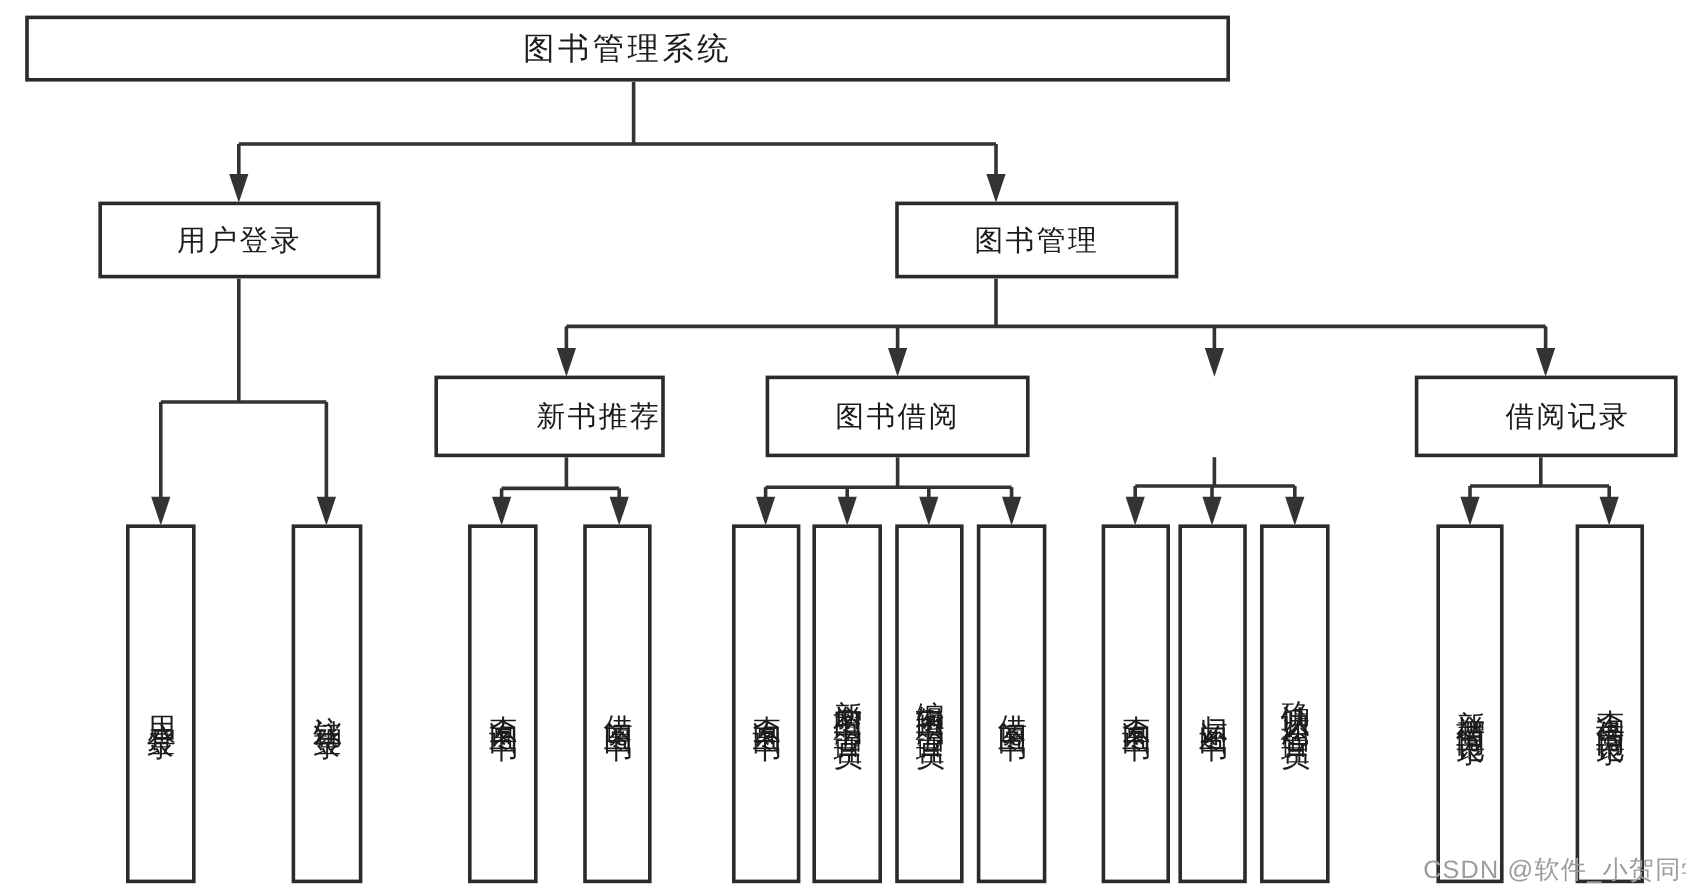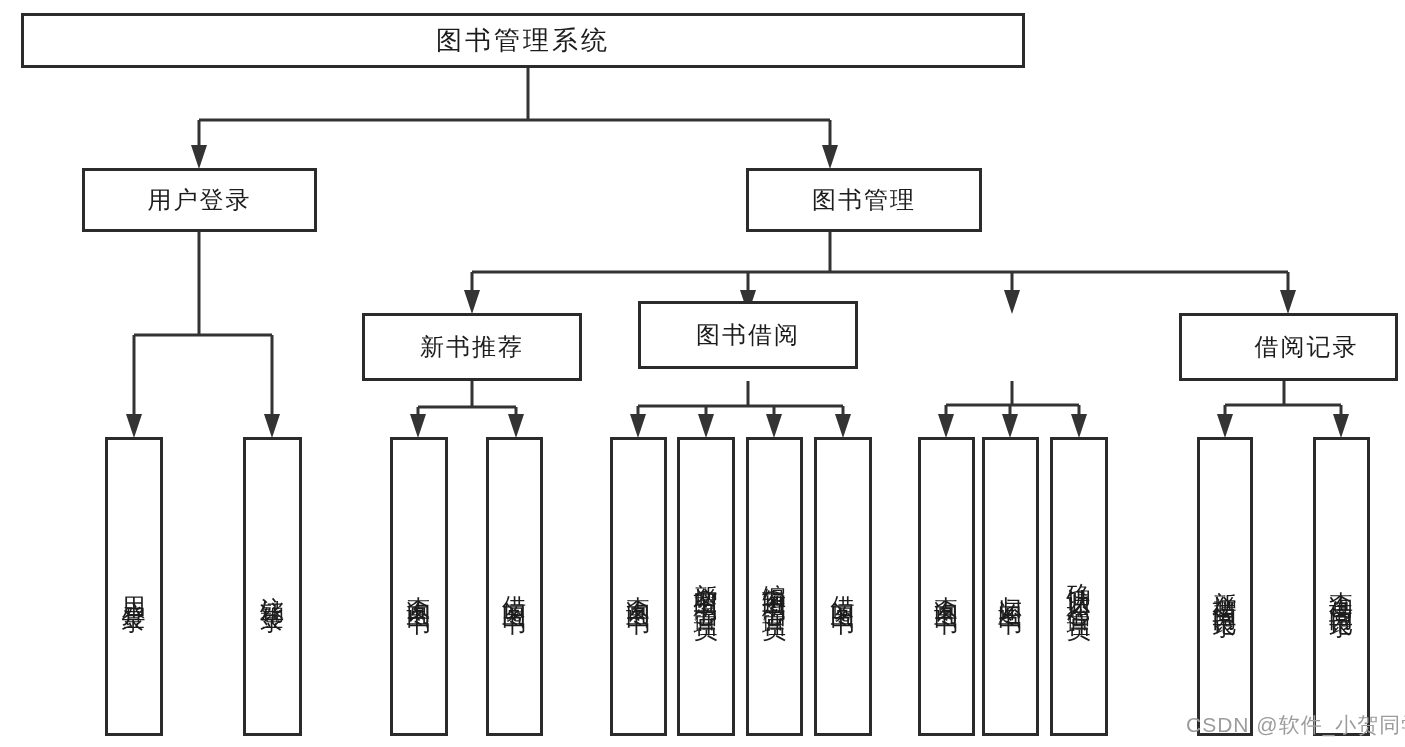--- a/index.html
+++ b/index.html
@@ -139,24 +139,24 @@
     <span>图书管理系统</span>
   </div>
 
   <div class="node hnode" style="left:82px; top:168px; width:235px; height:64px;">
     <span>用户登录</span>
   </div>
   <div class="node hnode" style="left:712px; top:168px; width:236px; height:64px;margin-left:34px;">
     <span>图书管理</span>
   </div>
 
-  <div class="node hnode" style="left:362px; top:313px; width:220px; height:68px;">
+  <div class="node hnode" style="left:362px; top:313px; width:192px; height:68px;justify-content:flex-end;">
     <span>新书推荐</span>
   </div>
-  <div class="node hnode" style="left:638px; top:301px; width:220px; height:68px;">
+  <div class="node hnode" style="left:638px; top:313px; width:220px; height:68px;">
     <span>图书借阅</span>
   </div>
   <div class="node hnode" style="left:1179px; top:313px; width:219px; height:68px;padding-left:36px;">
     <span>借阅记录</span>
   </div>
 
   <div class="node vnode" style="left:105px; width:58px;">
     <span>用户登录</span>
   </div>
   <div class="node vnode" style="left:243px; width:59px;">

